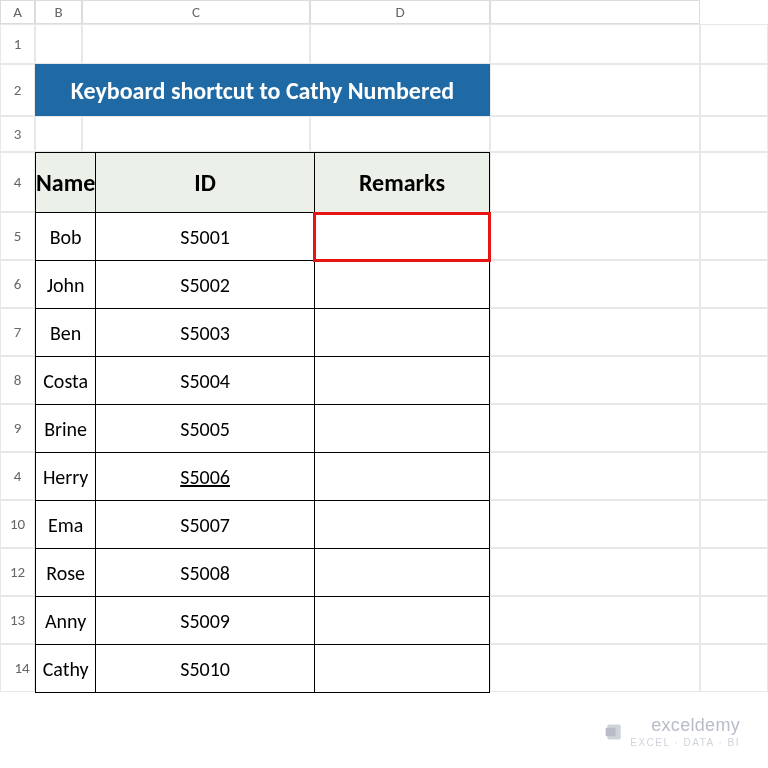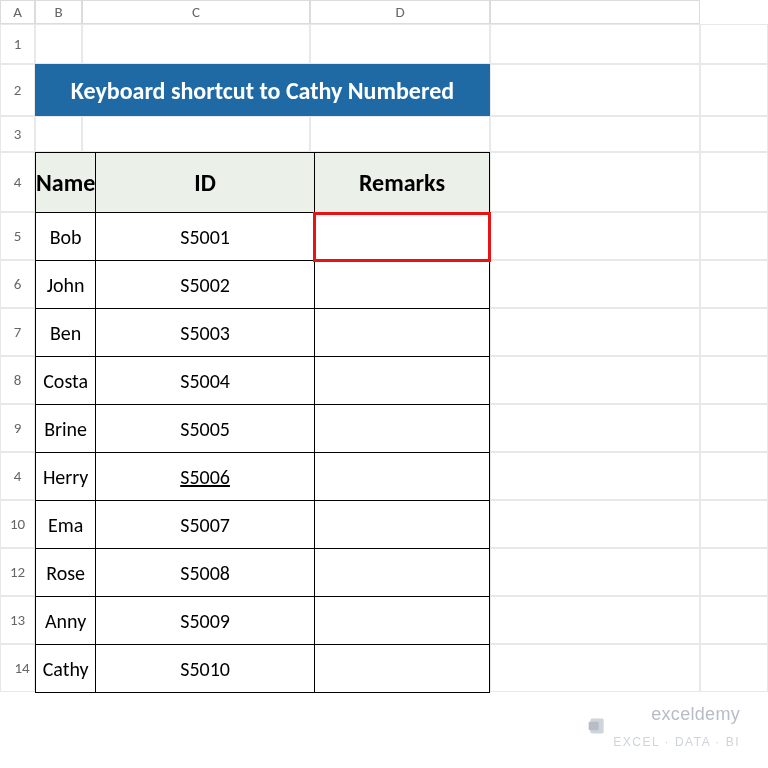--- a/index.html
+++ b/index.html
@@ -74,26 +74,26 @@
     color: #b7bcc6;
     display: flex;
     align-items: center;
     gap: 6px;
     font-family: "Segoe UI", Arial, sans-serif;
   }
   .watermark .wm-brand {
     letter-spacing: 0.3px;
   }
   .watermark .wm-small {
-    font-size: 12px;
+    font-size: 10px;
     letter-spacing: 1.5px;
     color: #cfd3da;
     text-align: right;
     line-height: 1;
-    margin-top: 11px;
+    margin-top: 2px;
   }
   .wm-right { display:flex; flex-direction:column; align-items:flex-end;}
   .wm-logo {
     width: 20px; height: 20px;
     display:inline-block;
   }
 </style>
 </head>
 <body>
 

